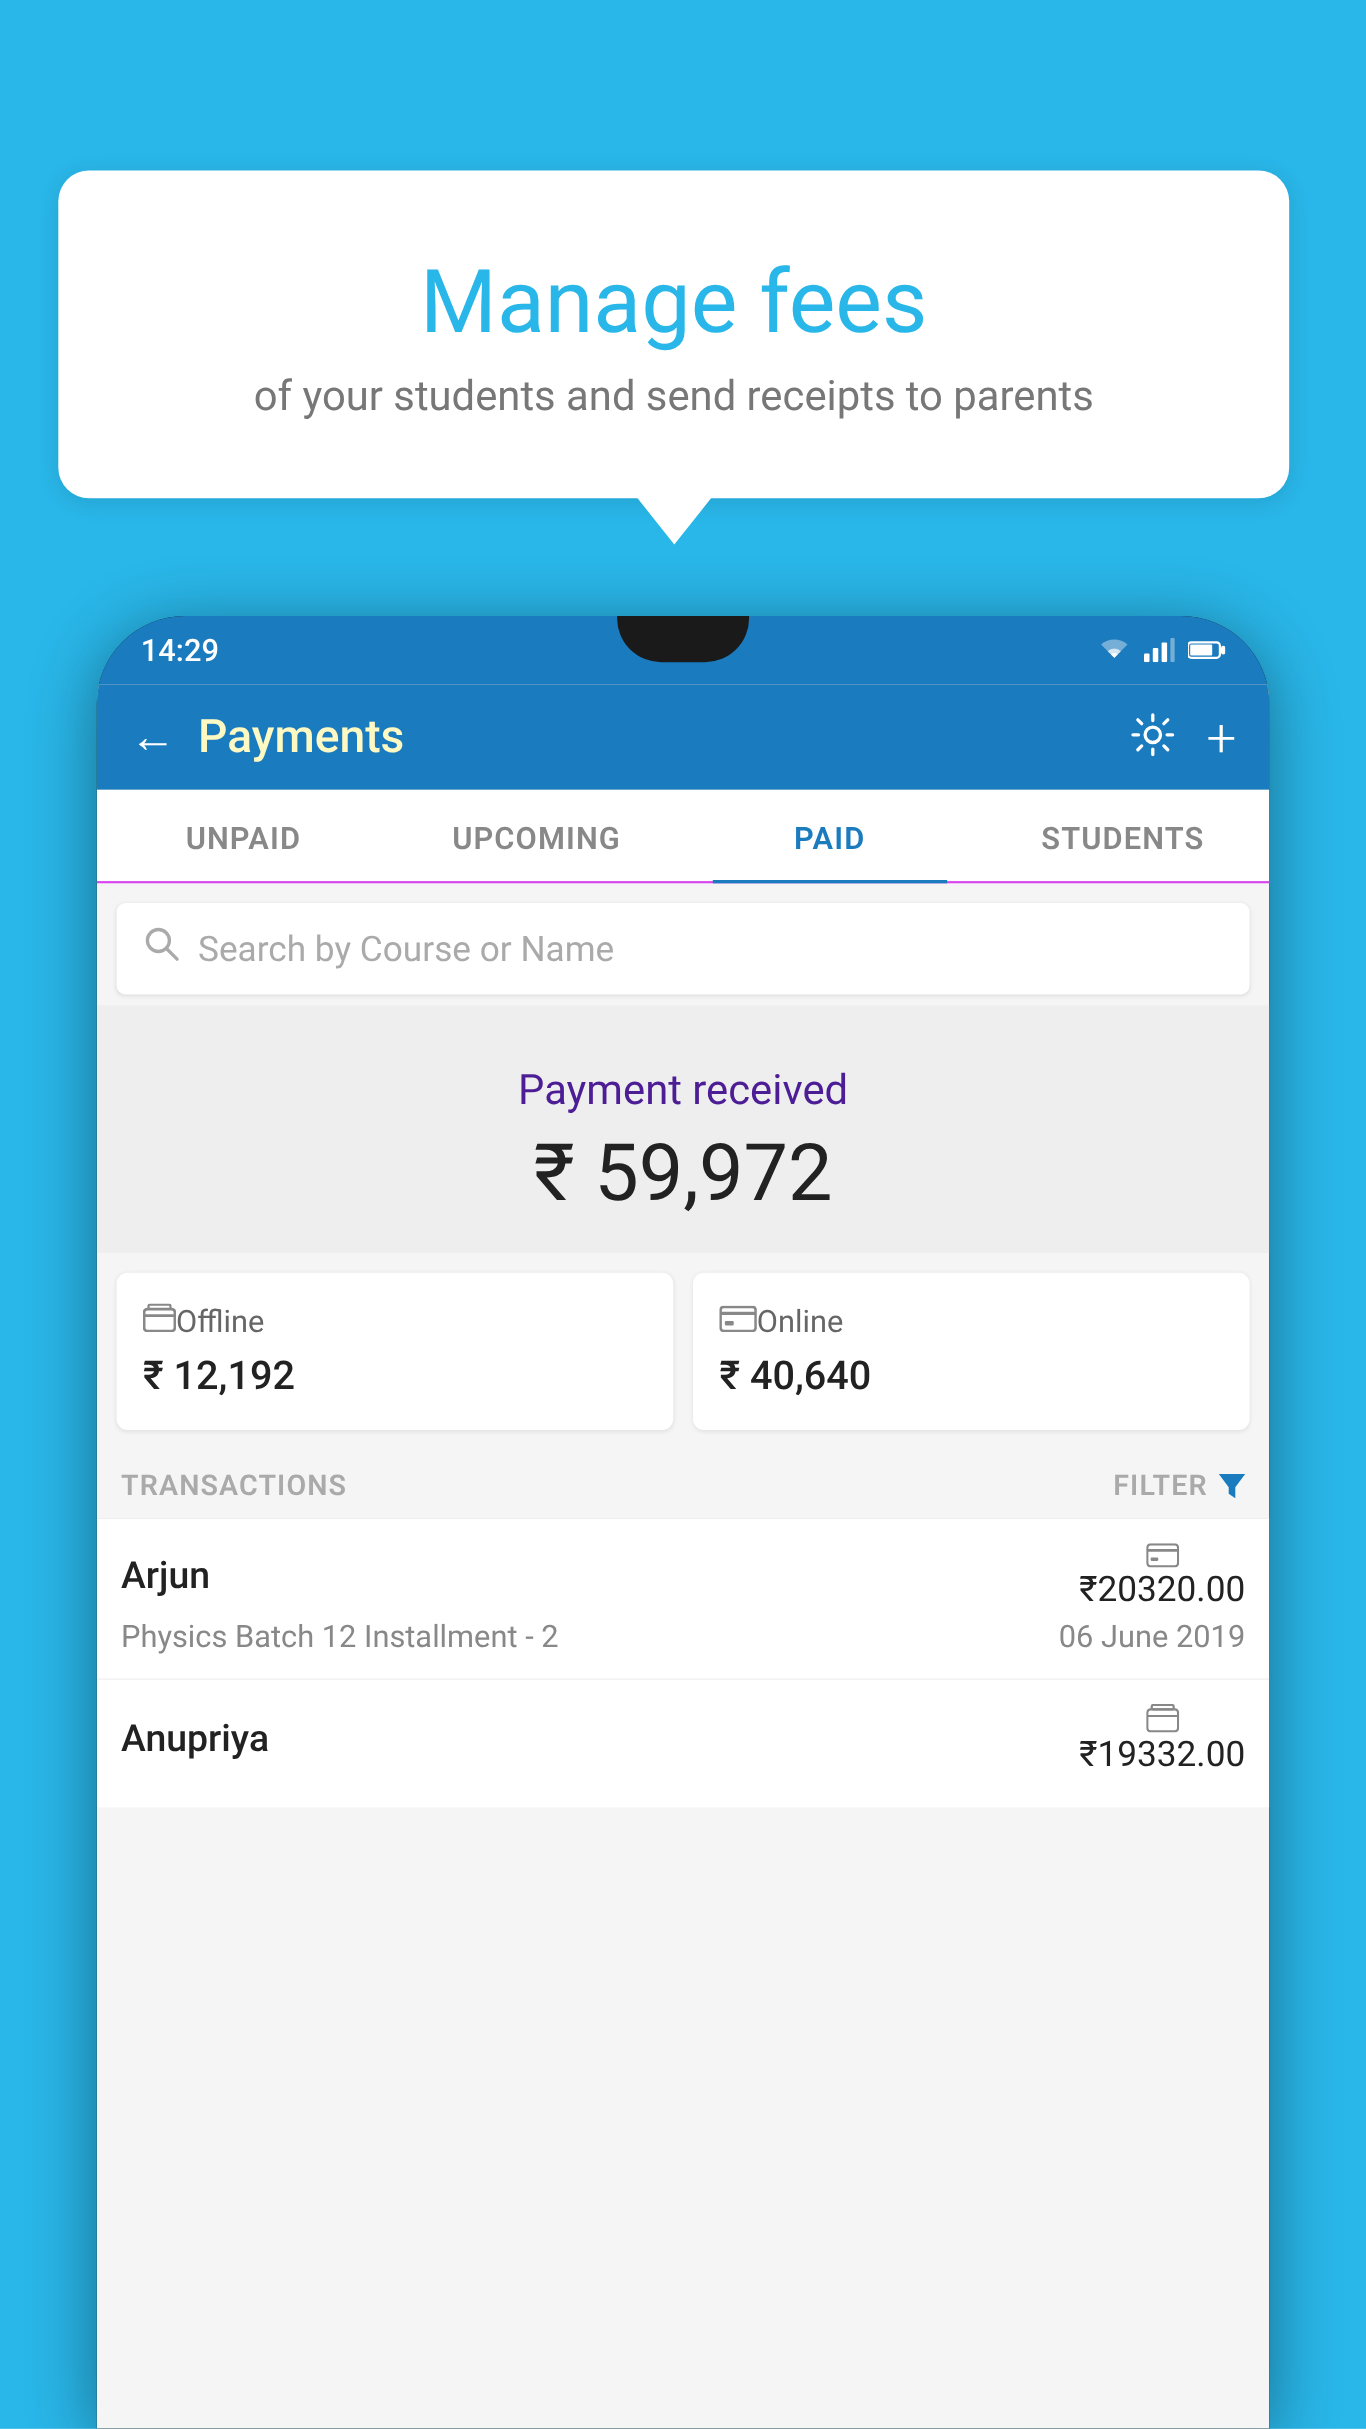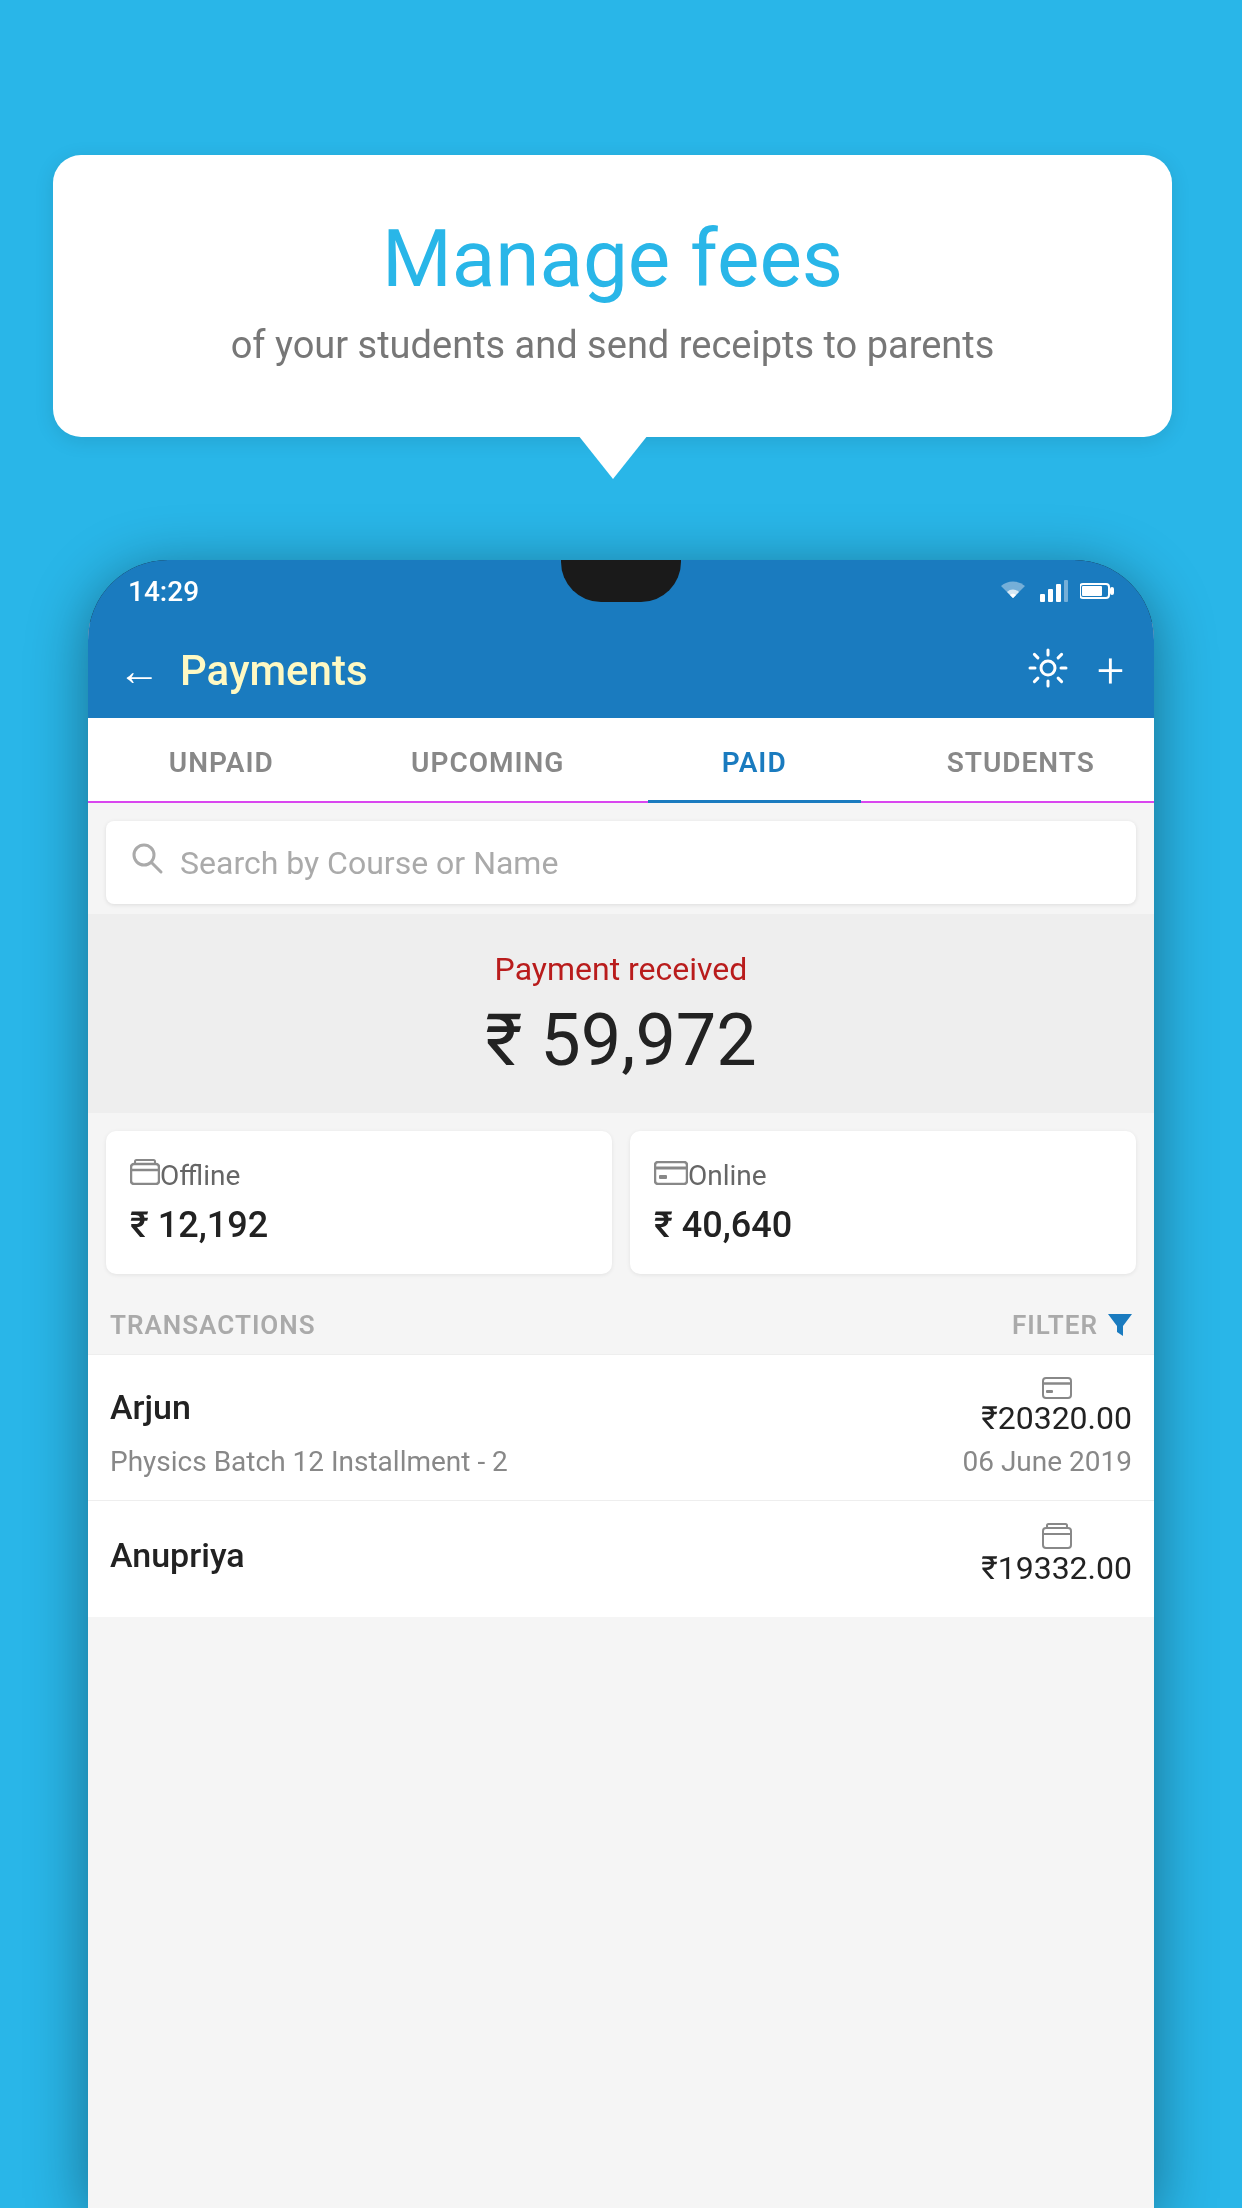--- a/index.html
+++ b/index.html
@@ -14,21 +14,21 @@
     }
 
     
     .speech-bubble {
       position: absolute;
       top: 155px;
       left: 53px;
       right: 70px;
       background: white;
       border-radius: 28px;
-      padding: 60px 50px 70px;
+      padding: 76px 50px 70px;
       text-align: center;
       box-shadow: 0 4px 20px rgba(0,0,0,0.1);
     }
     .speech-bubble::after {
       content: '';
       position: absolute;
       bottom: -42px;
       left: 50%;
       transform: translateX(-50%);
       width: 0;
@@ -185,23 +185,24 @@
     }
 
     
     .payment-received {
       background: #eeeeee;
       text-align: center;
       padding: 36px 20px 30px;
       margin-top: 8px;
     }
     .payment-label {
-      font-size: 32px;
-      color: #b91c1c;
+      font-size: 38px;
+      color: #4c1d95;
       margin-bottom: 10px;
+      margin-top: 20px;
     }
     .payment-amount {
       font-size: 72px;
       font-weight: 400;
       color: #222;
     }
 
     
     .cards-row {
       display: flex;

